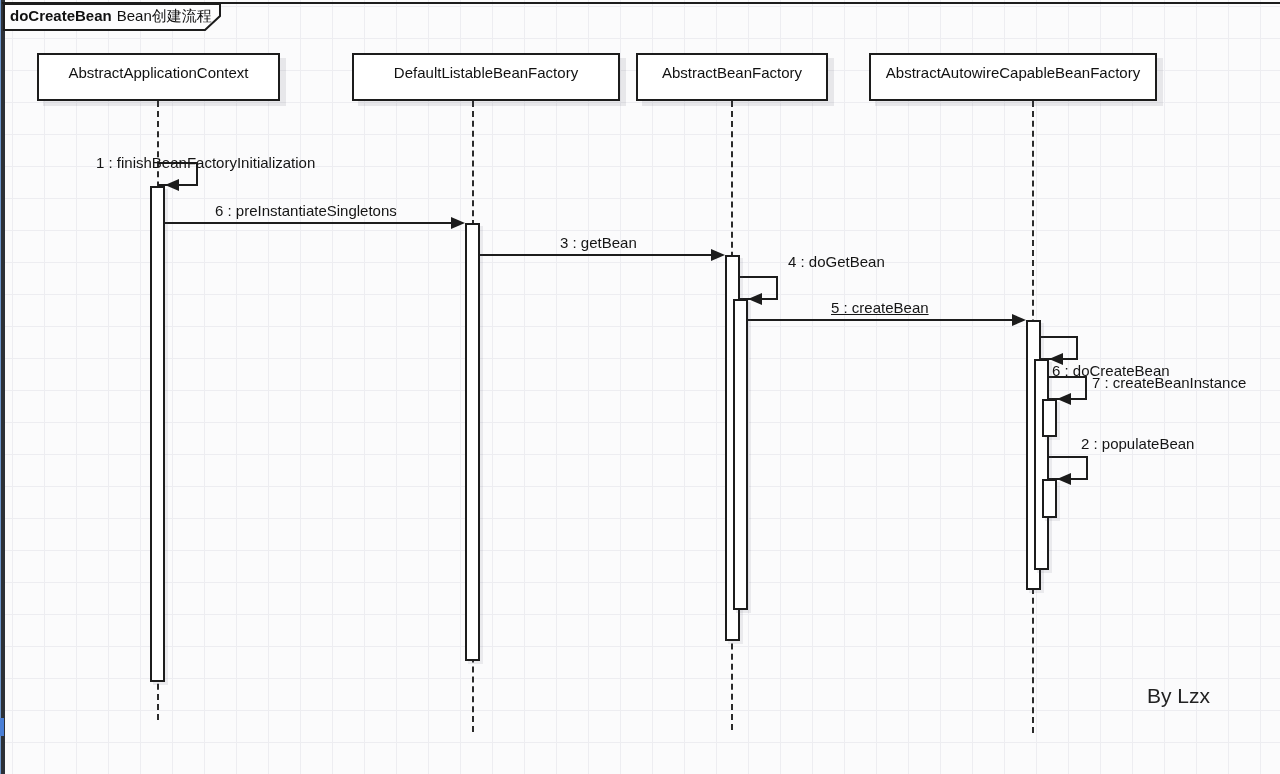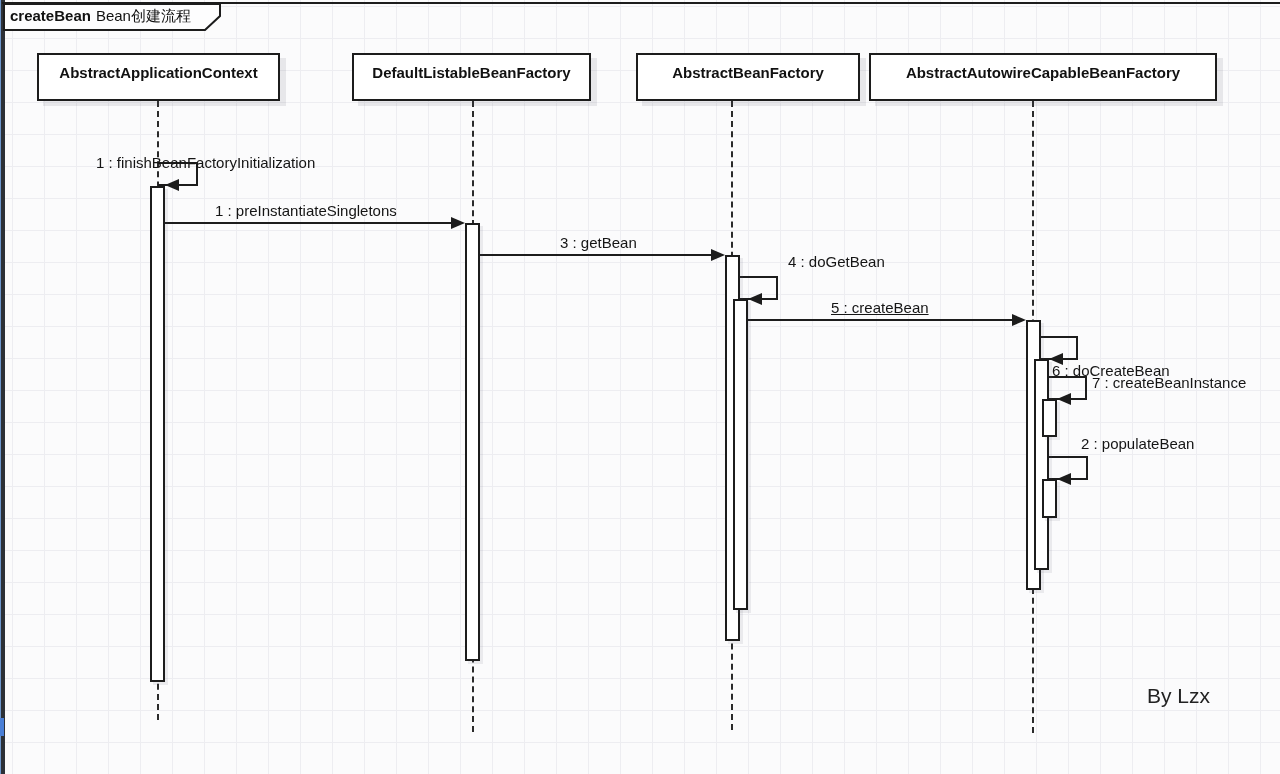--- a/index.html
+++ b/index.html
@@ -22,21 +22,21 @@
   .frame-label .txt{
     position:absolute;left:7px;top:0;height:26px;line-height:26px;
     font-size:15px;color:#111;white-space:nowrap;
   }
   .frame-label .kw{font-weight:bold;margin-right:5px;}
 
   .participant{
     position:absolute;top:53px;height:48px;box-sizing:border-box;
     background:#fff;border:2px solid #1c1c1c;
     box-shadow:6px 5px 0 rgba(90,90,105,0.12);
-    text-align:center;font-weight:bold;font-size:15px;color:#111;
+    text-align:center;font-weight:normal;font-size:15px;color:#111;
     padding-top:9px;
   }
   .lifeline{position:absolute;width:0;border-left:2px dashed #2b2b2b;}
 
   .msg-line{position:absolute;height:2px;background:#1c1c1c;}
   .arrow-right{position:absolute;width:0;height:0;border-top:6px solid transparent;border-bottom:6px solid transparent;border-left:14px solid #1c1c1c;}
   .arrow-left{position:absolute;width:0;height:0;border-top:6px solid transparent;border-bottom:6px solid transparent;border-right:14px solid #1c1c1c;}
 
   .self-loop{
     position:absolute;box-sizing:border-box;
@@ -59,21 +59,21 @@
 
   <div class="edge-strip"></div>
   <div class="edge-strip-blue"></div>
   <div class="frame-top-line"></div>
 
   <div class="frame-label">
     <svg width="219" height="28">
       <polygon points="1,1 217,1 217,13 202,27 1,27" fill="#fdfdfe" stroke="#1c1c1c" stroke-width="2"></polygon>
     </svg>
     <div class="txt">
-      <span class="kw">createBean</span><span>Bean创建流程</span>
+      <span class="kw">doCreateBean</span><span>Bean创建流程</span>
     </div>
   </div>
 
   <div class="lifeline" style="left:157px;top:101px;height:619px;"></div>
   <div class="lifeline" style="left:472px;top:101px;height:631px;"></div>
   <div class="lifeline" style="left:731px;top:101px;height:629px;"></div>
   <div class="lifeline" style="left:1032px;top:101px;height:632px;"></div>
 
   <div class="self-loop" style="left:158px;top:162px;width:40px;height:24px;"></div>
   <div class="arrow-left" style="left:165px;top:179px;"></div>
@@ -102,28 +102,28 @@
   <div class="activation" style="left:150px;top:186px;height:496px;"></div>
   <div class="activation" style="left:465px;top:223px;height:438px;"></div>
   <div class="activation" style="left:725px;top:255px;height:386px;"></div>
   <div class="activation" style="left:733px;top:299px;height:311px;"></div>
   <div class="activation" style="left:1026px;top:320px;height:270px;"></div>
   <div class="activation" style="left:1034px;top:359px;height:211px;"></div>
   <div class="activation" style="left:1042px;top:399px;height:38px;"></div>
   <div class="activation" style="left:1042px;top:479px;height:39px;"></div>
 
   <div class="msg-label" style="left:96px;top:154px;">1 : finishBeanFactoryInitialization</div>
-  <div class="msg-label" style="left:215px;top:202px;">1 : preInstantiateSingletons</div>
+  <div class="msg-label" style="left:215px;top:202px;">6 : preInstantiateSingletons</div>
   <div class="msg-label" style="left:560px;top:234px;">3 : getBean</div>
   <div class="msg-label" style="left:748px;top:253px;margin-left:40px;">4 : doGetBean</div>
   <div class="msg-label" style="left:831px;top:299px;text-decoration:underline;">5 : createBean</div>
   <div class="msg-label" style="left:1052px;top:314px;margin-top:48px;">6 : doCreateBean</div>
   <div class="msg-label" style="left:1092px;top:374px;text-align:center;">7 : createBeanInstance</div>
   <div class="msg-label" style="left:1081px;top:435px;">2 : populateBean</div>
 
   <div class="participant" style="left:37px;width:243px;">AbstractApplicationContext</div>
-  <div class="participant" style="left:352px;width:239px;">DefaultListableBeanFactory</div>
-  <div class="participant" style="left:636px;width:224px;">AbstractBeanFactory</div>
-  <div class="participant" style="left:869px;width:348px;">AbstractAutowireCapableBeanFactory</div>
+  <div class="participant" style="left:352px;width:268px;">DefaultListableBeanFactory</div>
+  <div class="participant" style="left:636px;width:192px;">AbstractBeanFactory</div>
+  <div class="participant" style="left:869px;width:288px;">AbstractAutowireCapableBeanFactory</div>
 
   <div class="byline">By Lzx</div>
 
 </div>
 
 </body></html>

